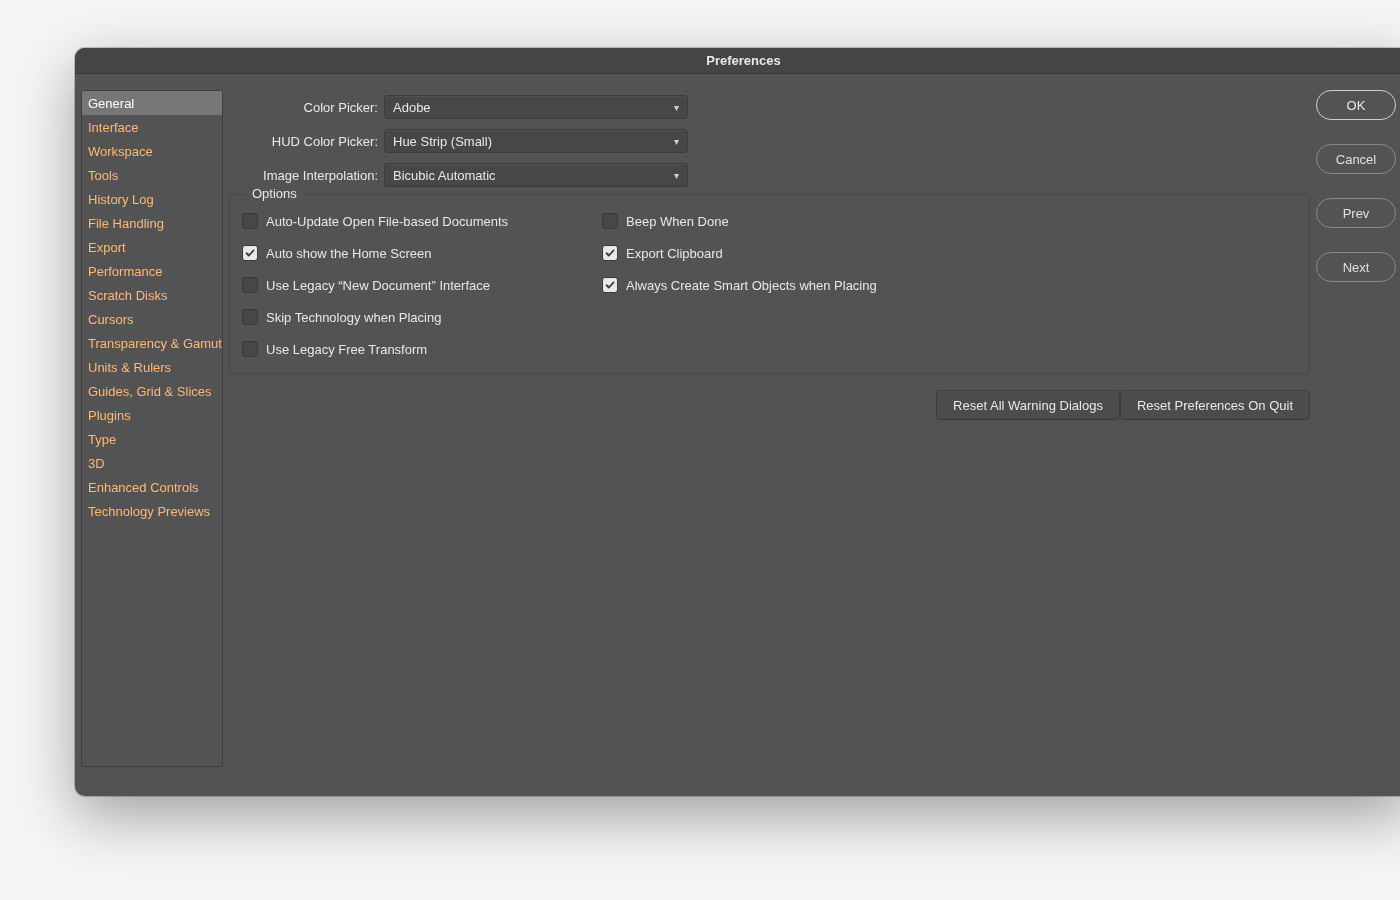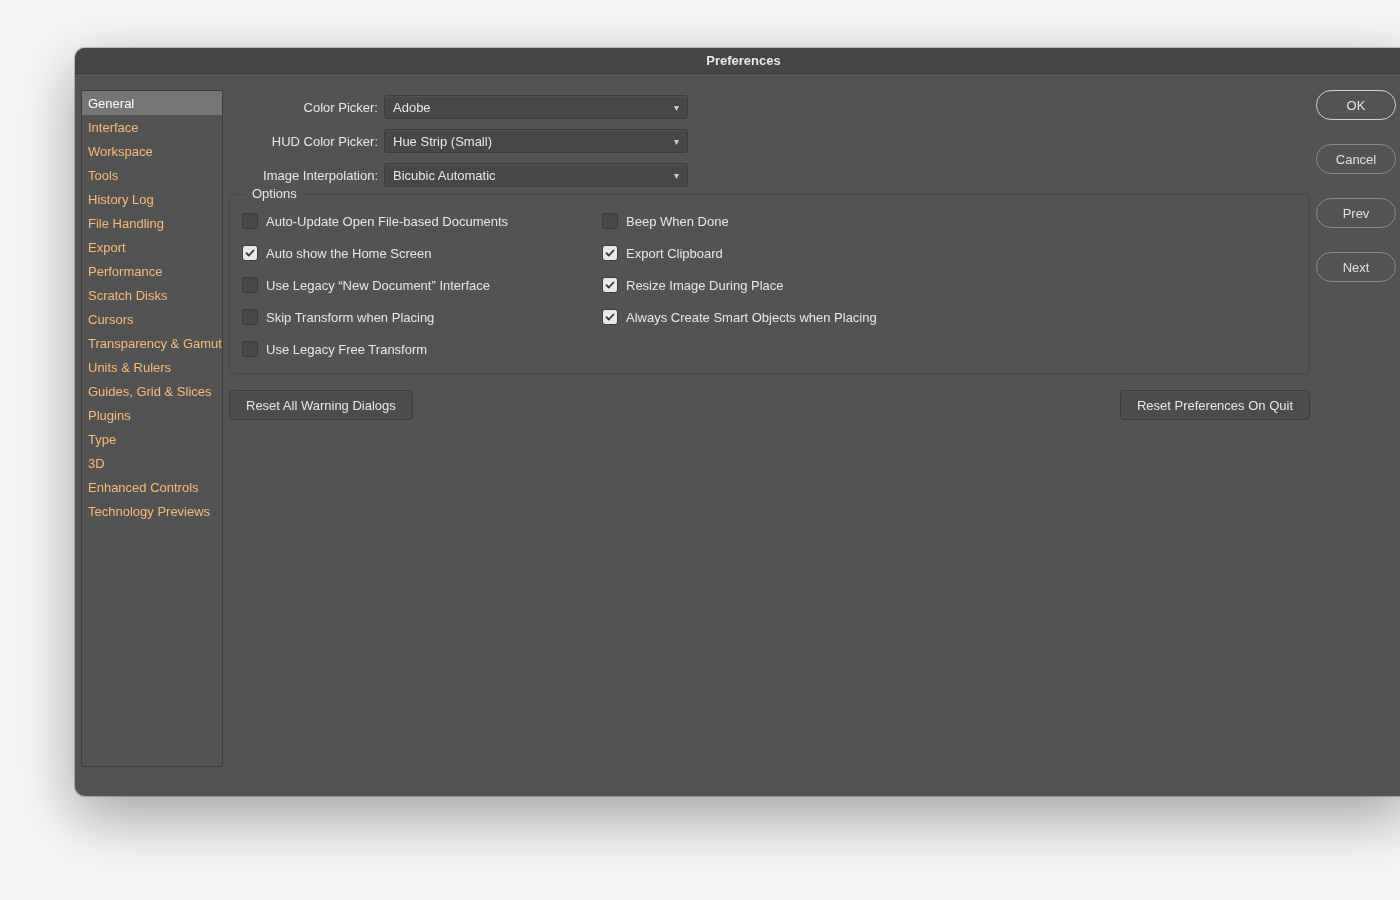--- a/index.html
+++ b/index.html
@@ -141,21 +141,21 @@
     display: none;
   }
   .checkbox.checked .check {
     display: block;
   }
   .checkbox.checked .check svg { display:block; }
   .opt-label { color: #e8e8e8; }
   
   .bottom-buttons {
     display: flex;
-    justify-content: space-between;
+    justify-content: flex-end;
     margin-top: 16px;
   }
   .btn {
     height: 30px;
     padding: 0 16px;
     background: #4c4c4c;
     border: 1px solid #3c3c3c;
     border-radius: 4px;
     color: #e8e8e8;
     display: inline-flex;
@@ -259,21 +259,21 @@
                   </span>
                 </div>
                 <span class="opt-label">Auto show the Home Screen</span>
               </div>
               <div class="opt">
                 <div class="checkbox"></div>
                 <span class="opt-label">Use Legacy “New Document” Interface</span>
               </div>
               <div class="opt">
                 <div class="checkbox"></div>
-                <span class="opt-label">Skip Transform when Placing</span>
+                <span class="opt-label">Skip Technology when Placing</span>
               </div>
               <div class="opt">
                 <div class="checkbox"></div>
                 <span class="opt-label">Use Legacy Free Transform</span>
               </div>
             </div>
           <div class="options-col" id="opts-right">
               <div class="opt">
                 <div class="checkbox"></div>
                 <span class="opt-label">Beep When Done</span>
@@ -289,30 +289,20 @@
                 <span class="opt-label">Export Clipboard</span>
               </div>
               <div class="opt">
                 <div class="checkbox checked">
                   <span class="check">
                     <svg width="10" height="10" viewBox="0 0 10 10">
                       <path d="M1.5 5.2 L3.8 7.5 L8.5 2.5" fill="none" stroke="#333" stroke-width="1.8" stroke-linecap="round" stroke-linejoin="round"></path>
                     </svg>
                   </span>
                 </div>
-                <span class="opt-label">Resize Image During Place</span>
-              </div>
-              <div class="opt">
-                <div class="checkbox checked">
-                  <span class="check">
-                    <svg width="10" height="10" viewBox="0 0 10 10">
-                      <path d="M1.5 5.2 L3.8 7.5 L8.5 2.5" fill="none" stroke="#333" stroke-width="1.8" stroke-linecap="round" stroke-linejoin="round"></path>
-                    </svg>
-                  </span>
-                </div>
                 <span class="opt-label">Always Create Smart Objects when Placing</span>
               </div>
             </div>
         </div>
       </div>
 
       <div class="bottom-buttons">
         <div class="btn">Reset All Warning Dialogs</div>
         <div class="btn">Reset Preferences On Quit</div>
       </div>

